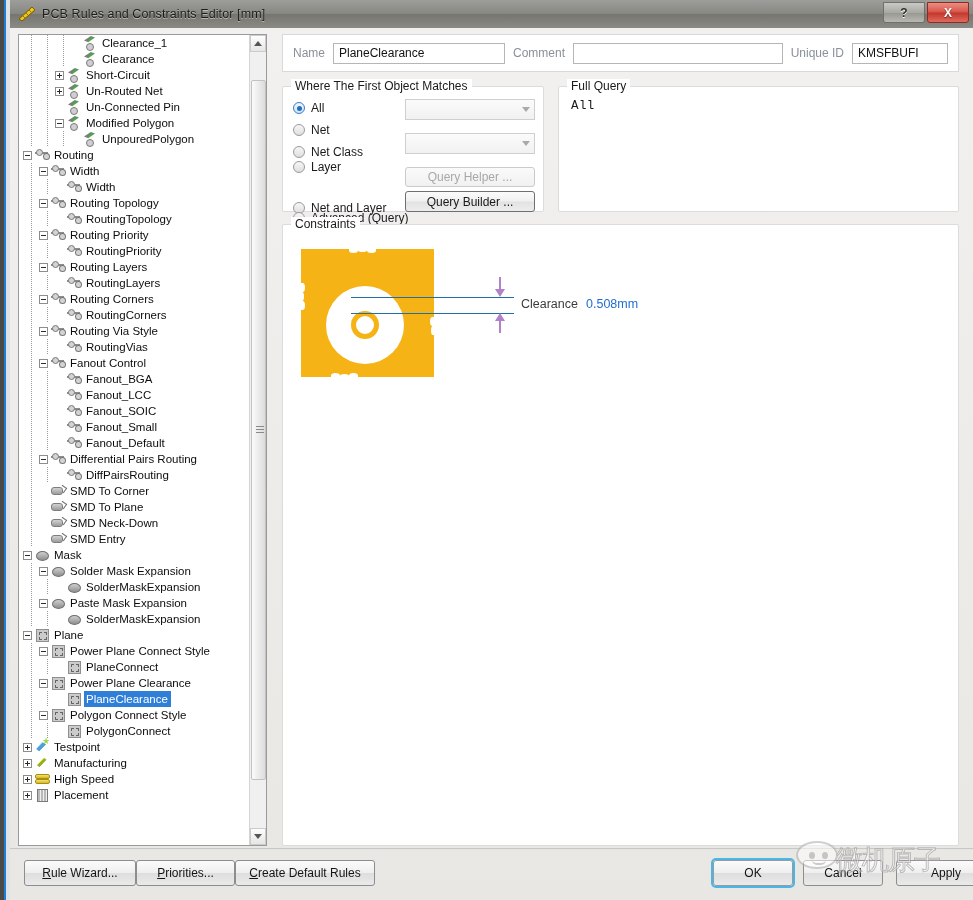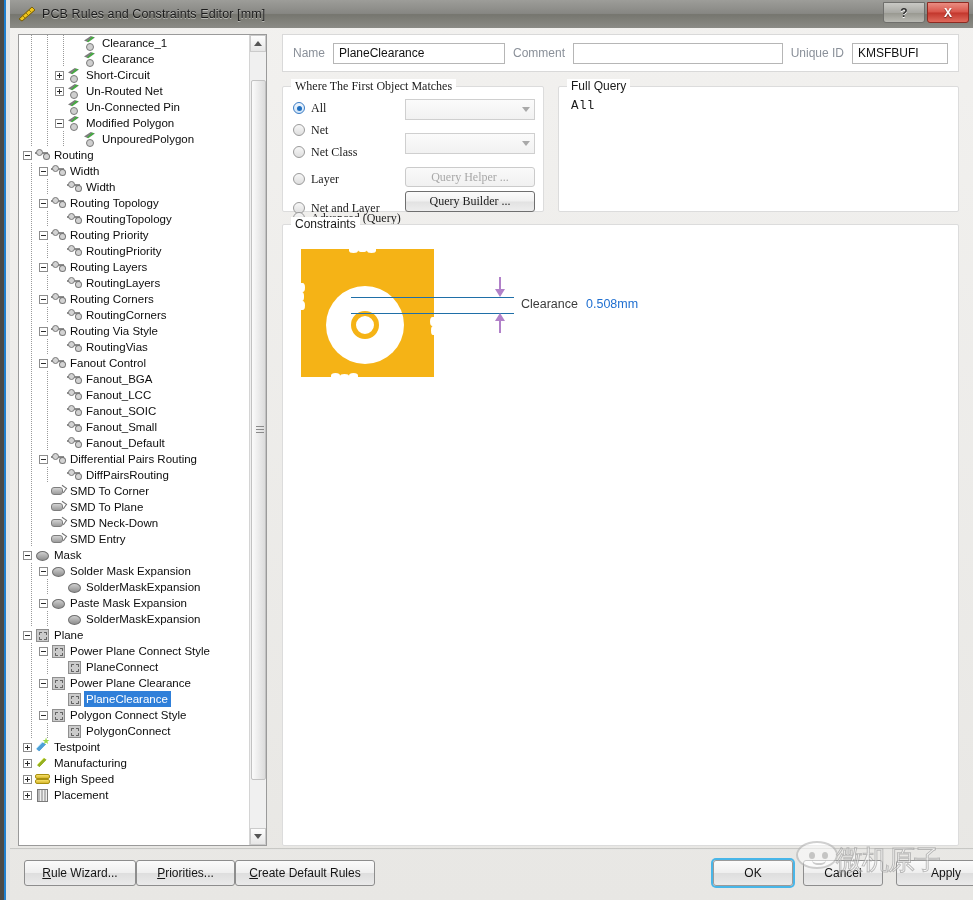--- a/index.html
+++ b/index.html
@@ -164,21 +164,21 @@
   #comment-input { width: 240px; flex: 1; }
   #uid-input { width: 96px; }
 
   
   .group { position: absolute; border: 1px solid #dcdcdc; border-radius: 2px; background: #fff; }
   .group > .gtitle {
     position: absolute; top: -8px; left: 8px; background: #fff; padding: 0 4px;
     font-size: 12px; color: #1a1a1a;
   }
 
-  #grp-match { left: 0; top: 52px; width: 262px; height: 126px; font-family: Liberation Serif, serif; }
+  #grp-match { left: 0; top: 52px; width: 262px; height: 126px; }
   #grp-query { left: 276px; top: 52px; right: 0; height: 126px; }
   #grp-constraints { left: 0; top: 190px; right: 0; height: 622px; }
 
   .radio-row { position: absolute; left: 10px; height: 18px; display: flex; align-items: center; gap: 6px; }
   .radio {
     width: 12px; height: 12px; border-radius: 50%; flex: none;
     background: linear-gradient(180deg,#f7f7f7,#dedede); border: 1px solid #9a9a9a;
     position: relative;
   }
   .radio.on { border-color: #3b7cc4; background: linear-gradient(180deg,#eef6ff,#cfe3f7); }
@@ -783,21 +783,21 @@
           <span class="radio-label">All</span>
         </div>
         <div class="radio-row" style="top:34px">
           <span class="radio"></span>
           <span class="radio-label">Net</span>
         </div>
         <div class="radio-row" style="top:56px">
           <span class="radio"></span>
           <span class="radio-label">Net Class</span>
         </div>
-        <div class="radio-row" style="top:83px">
+        <div class="radio-row" style="top:71px">
           <span class="radio"></span>
           <span class="radio-label">Layer</span>
         </div>
         <div class="radio-row" style="top:112px">
           <span class="radio"></span>
           <span class="radio-label">Net and Layer</span>
         </div>
         <div class="radio-row" style="top:122px">
           <span class="radio"></span>
           <span class="radio-label">Advanced (Query)</span>

